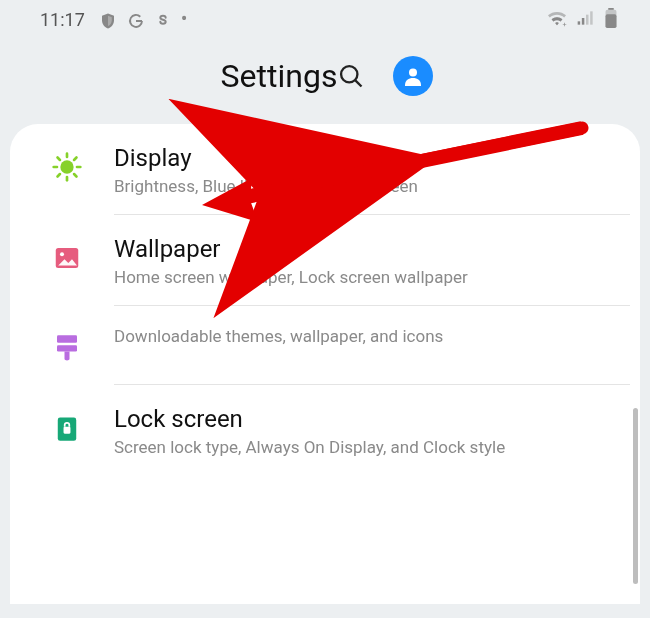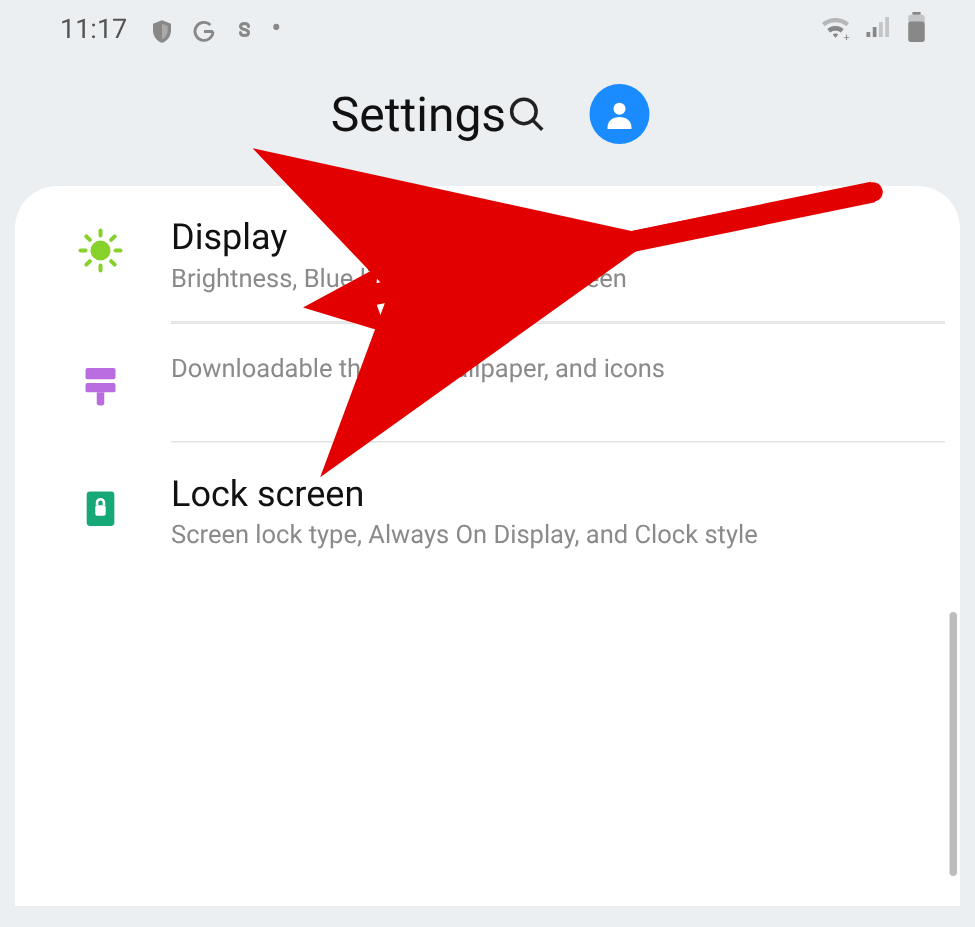--- a/index.html
+++ b/index.html
@@ -186,20 +186,33 @@
           </g>
         </svg>
     </span>
     <div class="text">
       <div class="title">Display</div>
       <div class="desc">Brightness, Blue light filter, Home screen</div>
     </div>
   </div>
   <div class="divider"></div>
 
+  <div class="row">
+    <span class="icon">
+      <svg width="30" height="30" viewBox="0 0 24 24" fill="#e65c7e">
+          <rect x="3" y="4" width="18" height="16" rx="2"></rect>
+          <circle cx="8" cy="9" r="1.6" fill="#fff"></circle>
+          <path d="M5 18l5-5 3 3 3-3 4 5H5z" fill="#fff" opacity="0.95"></path>
+        </svg>
+    </span>
+    <div class="text">
+      <div class="title">Wallpaper</div>
+      <div class="desc">Home screen wallpaper, Lock screen wallpaper</div>
+    </div>
+  </div>
   <div class="divider"></div>
 
   <div class="row">
     <span class="icon">
       <svg width="30" height="34" viewBox="0 0 24 26" fill="#b96de0">
           <rect x="4" y="2" width="16" height="6" rx="1"></rect>
           <rect x="4" y="10" width="16" height="5" rx="1"></rect>
           <path d="M10 15h4v6c0 1.5-4 1.5-4 0v-6z"></path>
         </svg>
     </span>

